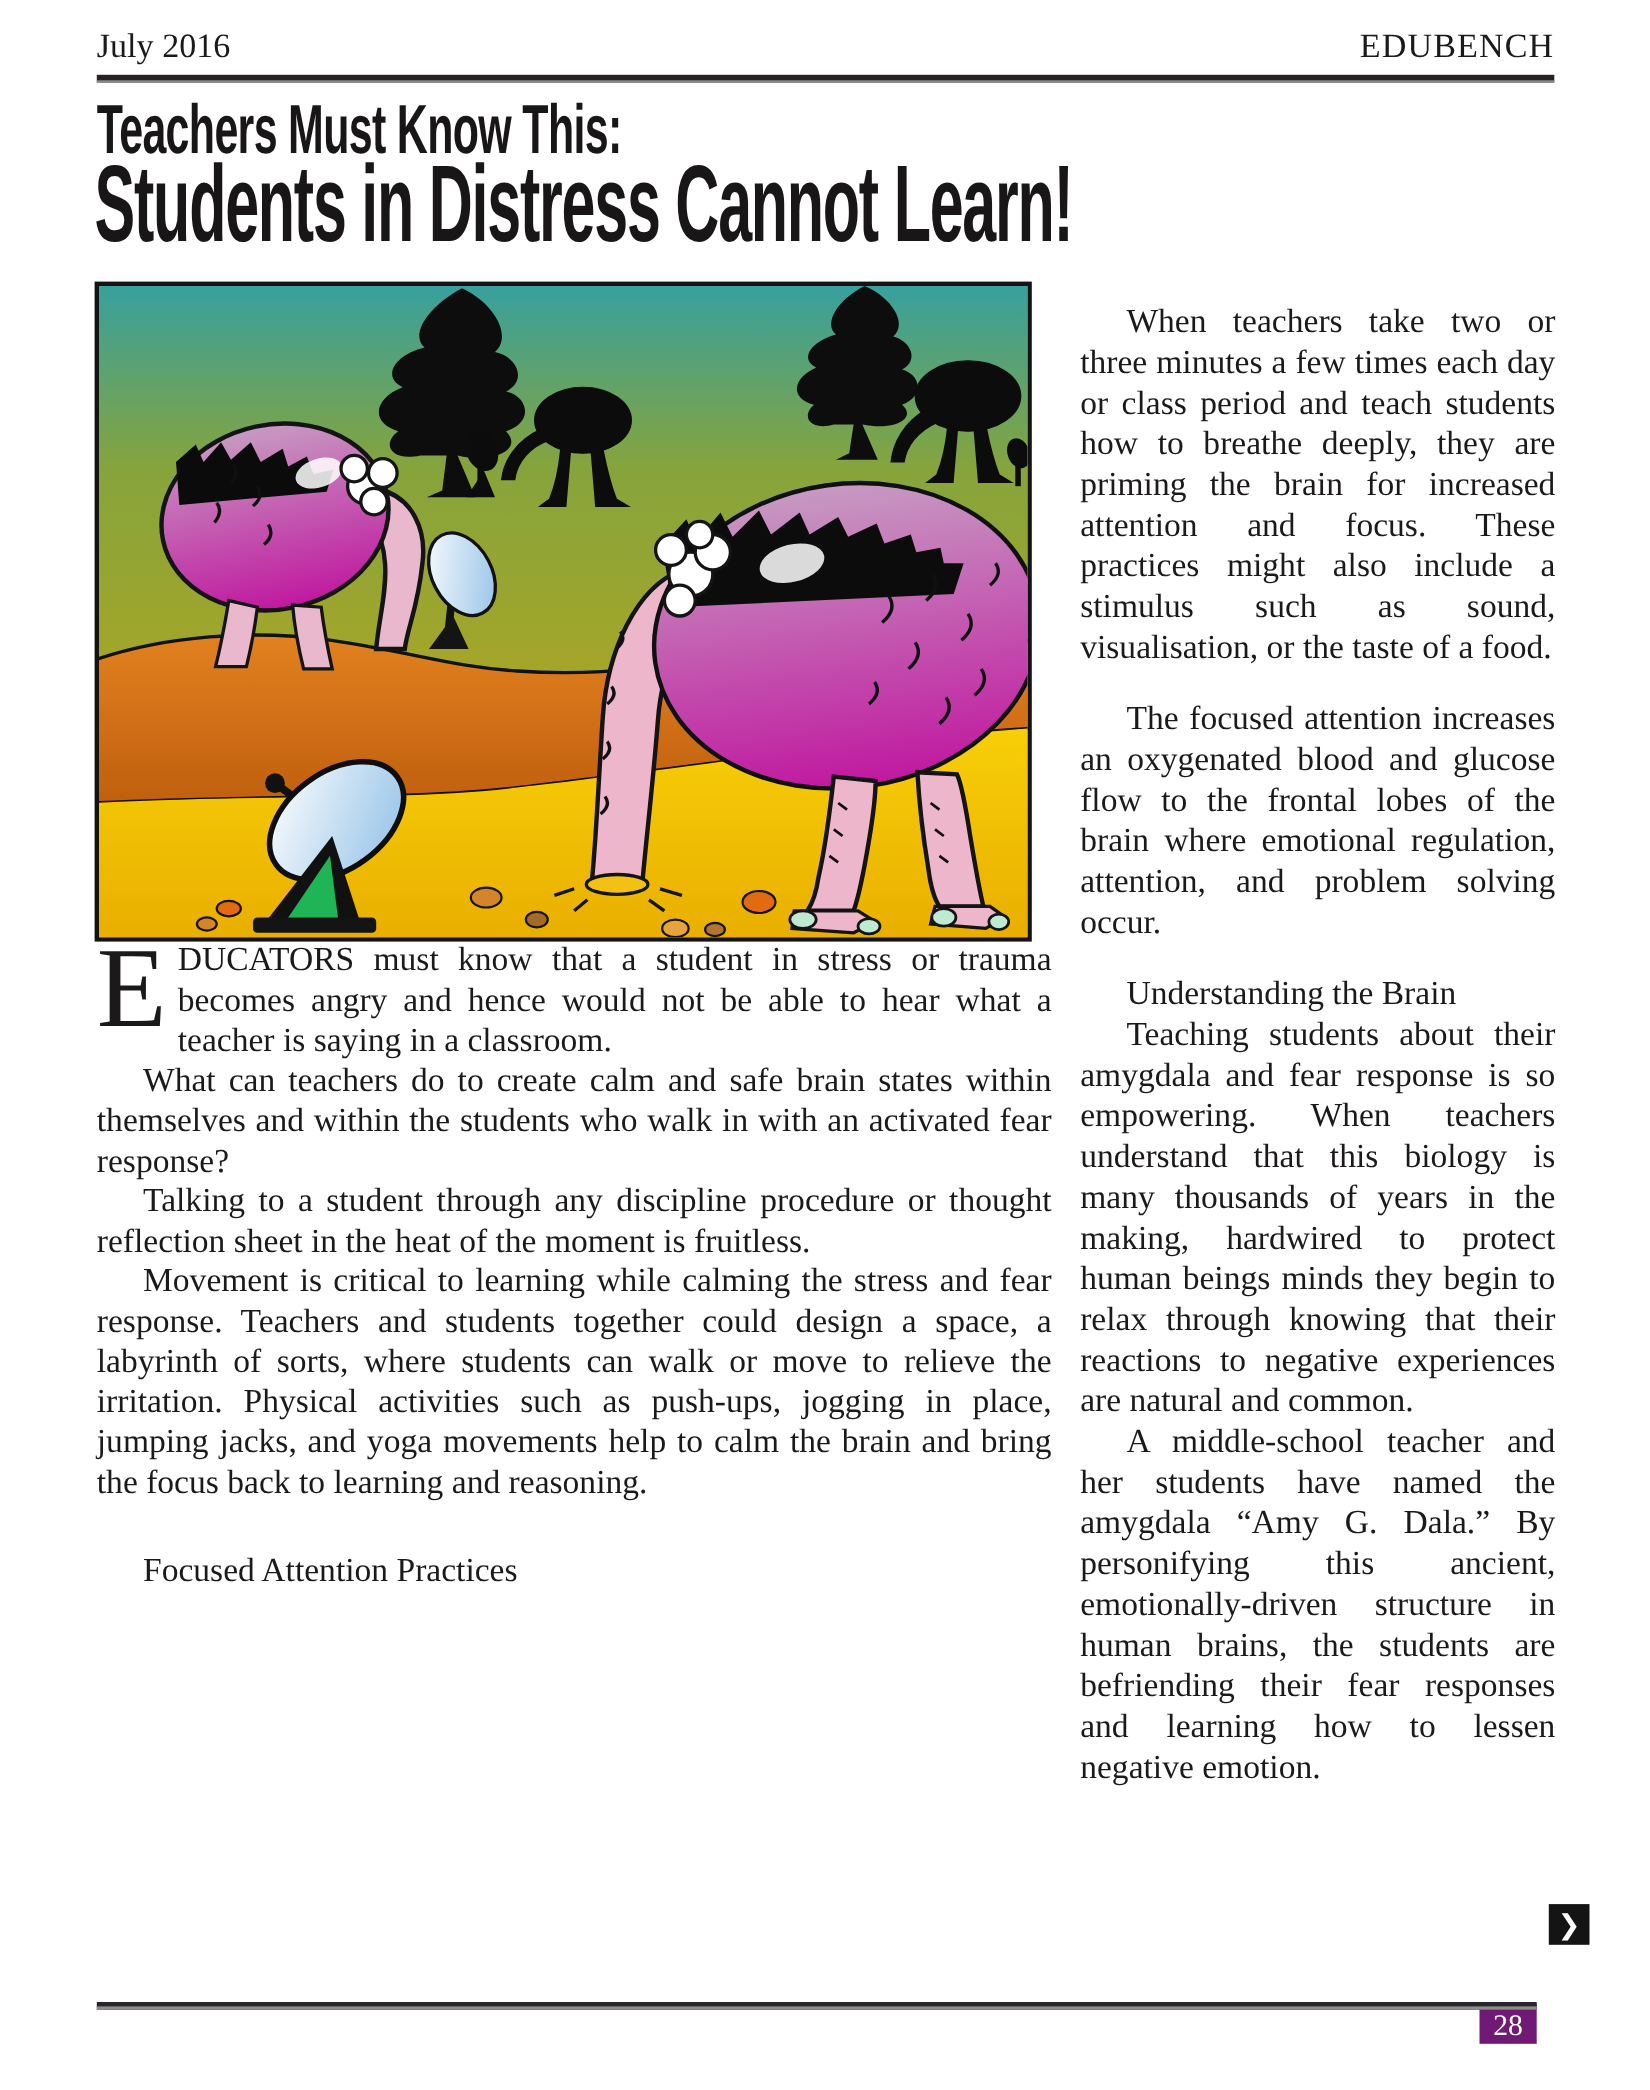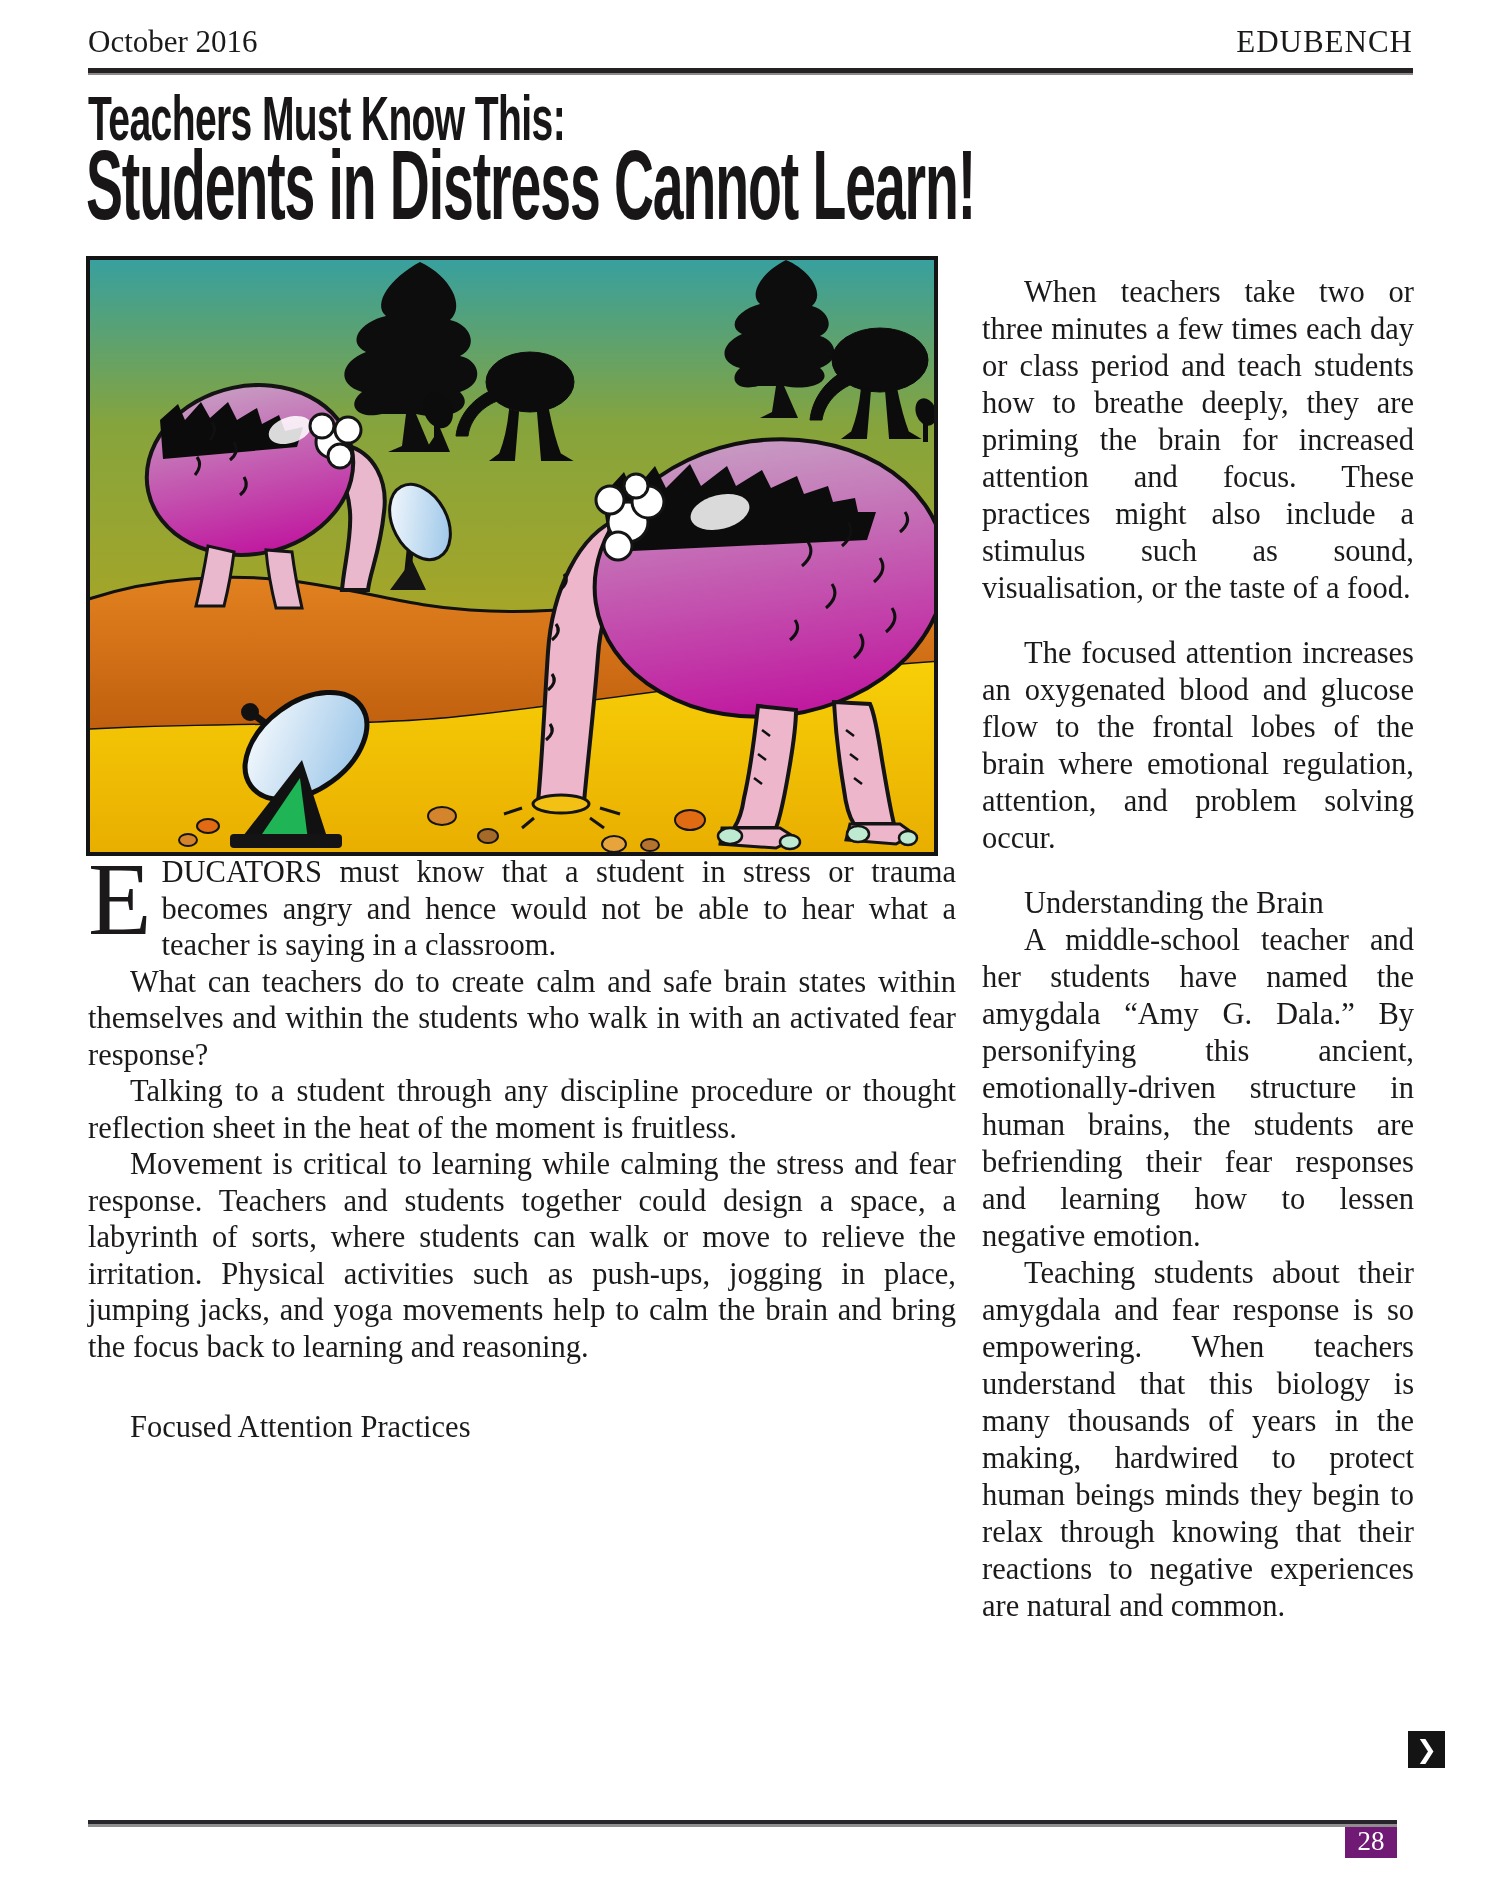--- a/index.html
+++ b/index.html
@@ -48,21 +48,21 @@
     font-size:27px;text-align:center;line-height:38px;z-index:1;}
   .next-arrow{position:absolute;left:1408px;top:1731px;width:37px;height:37px;background:#141414;color:#fff;
     display:flex;align-items:center;justify-content:center;
     font-family:"DejaVu Sans", sans-serif;font-weight:700;font-size:25px;cursor:pointer;}
 </style>
 </head>
 <body>
 
 <div class="page">
 
-  <div class="header-left">October 2016</div>
+  <div class="header-left">July 2016</div>
   <div class="header-right">EDUBENCH</div>
   <div class="header-rule"></div>
 
   <div class="kicker">Teachers Must Know This:</div>
   <div class="main-title">Students in Distress Cannot Learn!</div>
 
   <div class="cartoon">
     <svg viewBox="0 0 844 592" preserveAspectRatio="none">
       <defs>
         <linearGradient id="skyG" x1="0" y1="0" x2="0" y2="1">
@@ -207,22 +207,22 @@
       <div class="b-spacer"></div>
       <p class="b-subhead">Focused Attention Practices</p>
     </div>
   <div class="col col-right">
       <div class="b-spacer"></div>
       <p class="b-indent">When teachers take two or three minutes a few times each day or class period and teach students how to breathe deeply, they are priming the brain for increased attention and focus. These practices might also include a stimulus such as sound, visualisation, or the taste of a food.</p>
       <div class="b-spacer"></div>
       <p class="b-indent">The focused attention increases an oxygenated blood and glucose flow to the frontal lobes of the brain where emotional regulation, attention, and problem solving occur.</p>
       <div class="b-spacer"></div>
       <p class="b-subhead">Understanding the Brain</p>
+      <p class="b-indent">Teaching students about their amygdala and fear response is so empowering. When teachers understand that this biology is many thousands of years in the making, hardwired to protect human beings minds they begin to relax through knowing that their reactions to negative experiences are natural and common.</p>
       <p class="b-indent">A middle-school teacher and her students have named the amygdala “Amy G. Dala.” By personifying this ancient, emotionally-driven structure in human brains, the students are befriending their fear responses and learning how to lessen negative emotion.</p>
-      <p class="b-indent">Teaching students about their amygdala and fear response is so empowering. When teachers understand that this biology is many thousands of years in the making, hardwired to protect human beings minds they begin to relax through knowing that their reactions to negative experiences are natural and common.</p>
     </div>
 
   <div class="next-arrow">❯</div>
 
   <div class="footer-rule"></div>
   <div class="page-badge">28</div>
 
 </div>
 
 </body></html>

